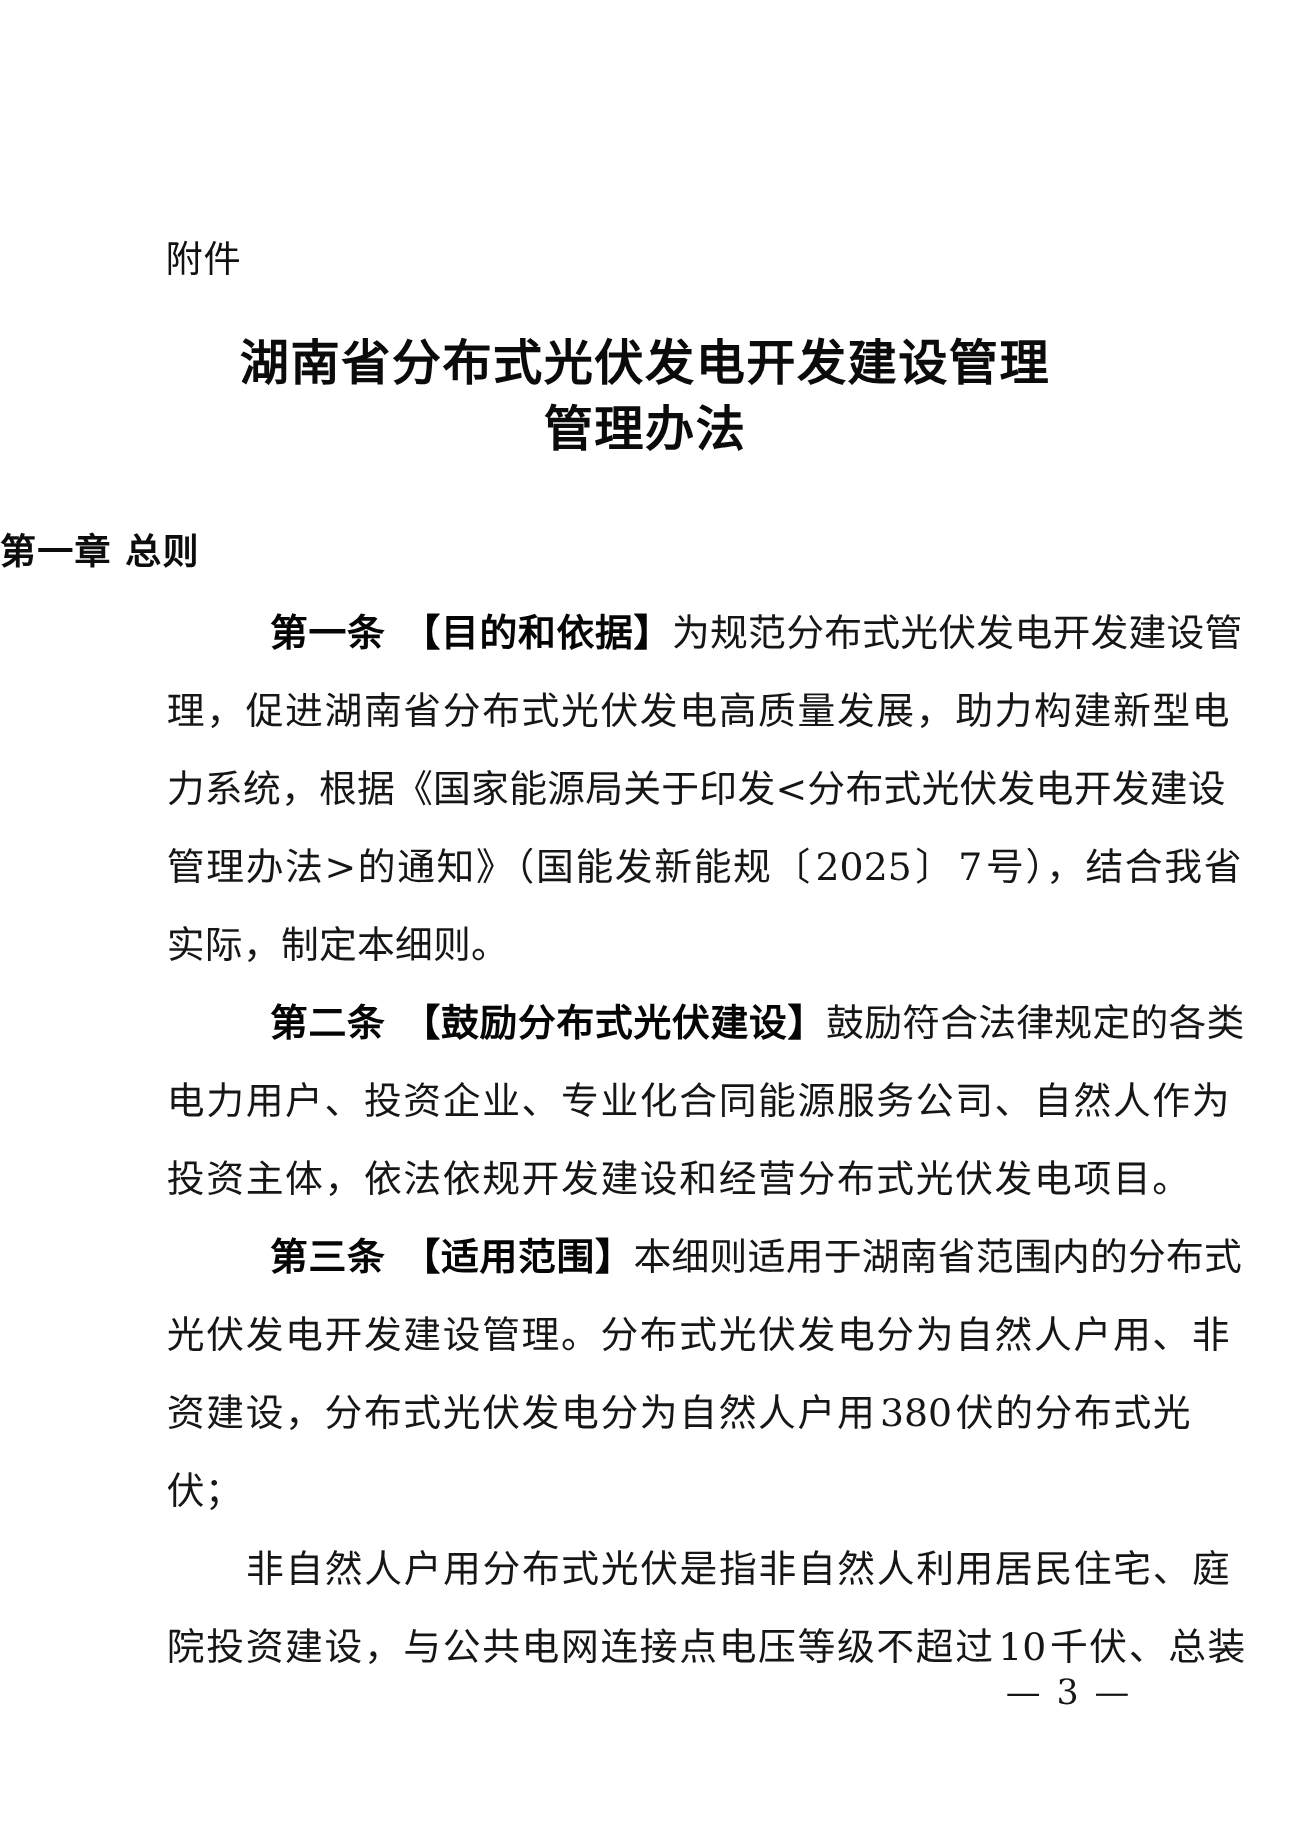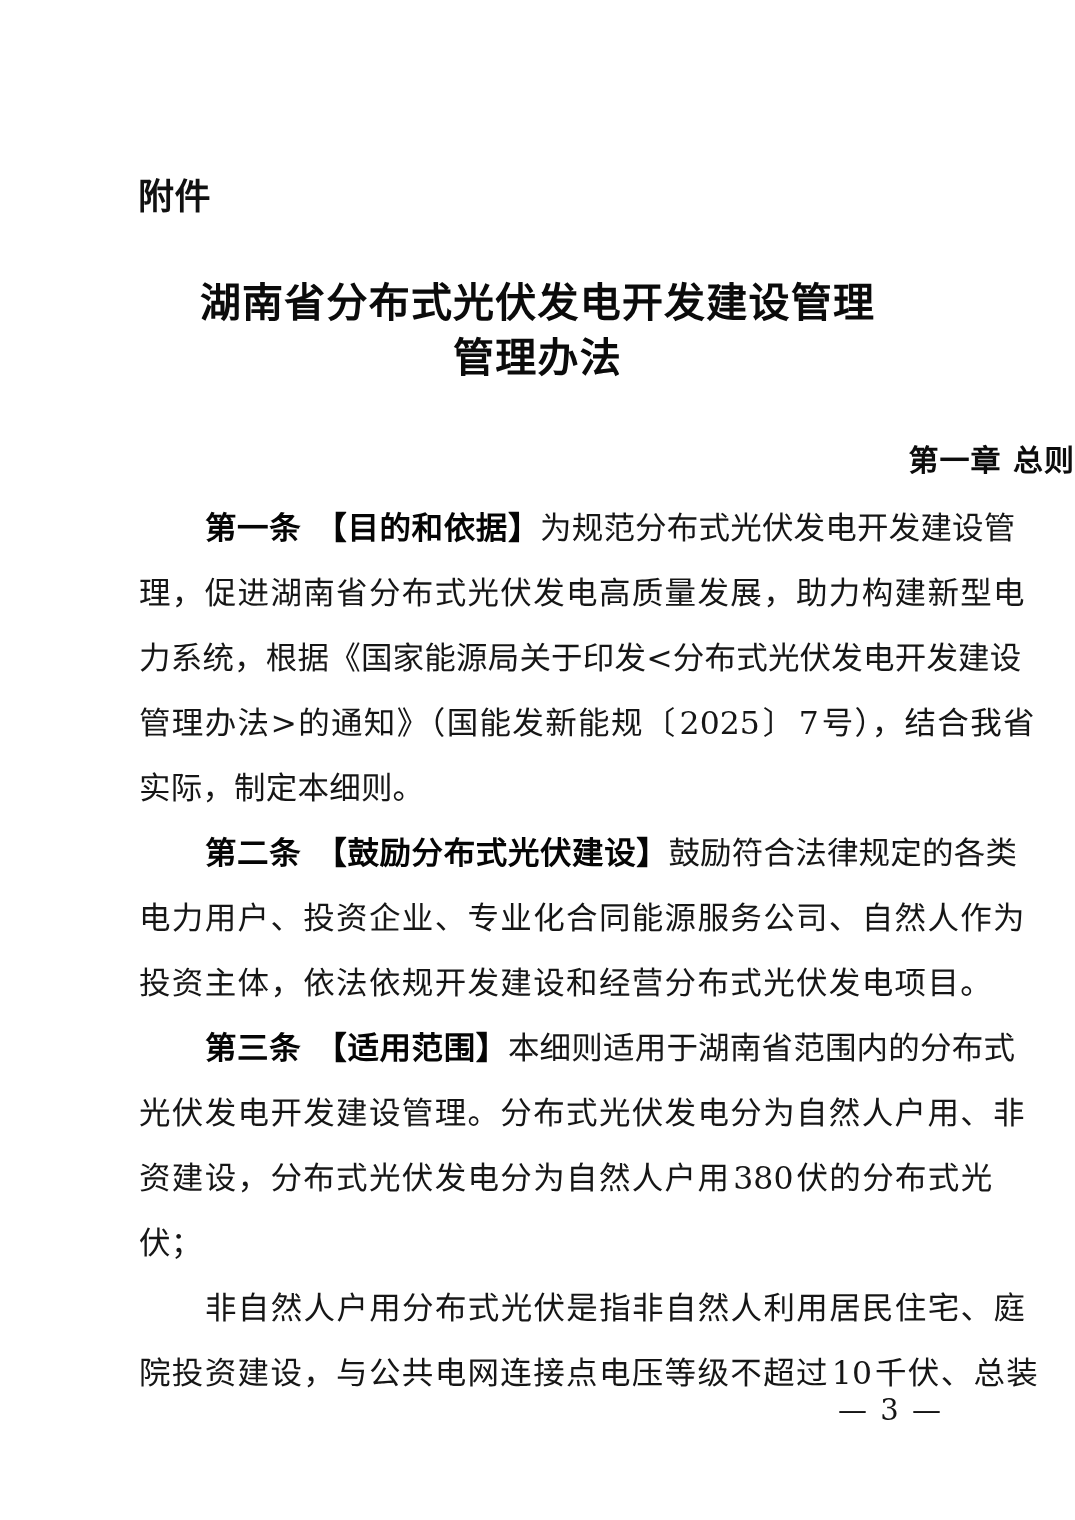--- a/index.html
+++ b/index.html
@@ -18,26 +18,26 @@
     overflow: hidden;
     font-family: "DejaVu Serif", "Liberation Serif", serif;
     color: #141414;
     -webkit-font-smoothing: antialiased;
   }
 
   
   .attachment-label {
     position: absolute;
     left: 138px;
-    top: 177px;
-    font-size: 36px;
+    top: 197px;
+    font-size: 31px;
     line-height: 40px;
     letter-spacing: 0.5px;
     font-family: "DejaVu Sans", "Liberation Sans", sans-serif;
-    font-weight: 700;
+    font-weight: 400;
     color: #111111;
     white-space: nowrap;
   }
 
   
   .doc-title {
     position: absolute;
     left: 0;
     right: 0;
     top: 276px;
@@ -53,21 +53,21 @@
     color: #0b0b0b;
     white-space: nowrap;
   }
 
   
   .chapter-heading {
     position: absolute;
     left: 0;
     right: 0;
     top: 440px;
-    text-align: right;
+    text-align: left;
     font-family: "DejaVu Sans", "Liberation Sans", sans-serif;
     font-weight: 700;
     font-size: 30px;
     line-height: 42px;
     letter-spacing: 1px;
     color: #0d0d0d;
     white-space: nowrap;
   }
 
   
@@ -100,20 +100,21 @@
   
   .label-bold {
     font-family: "DejaVu Sans", "Liberation Sans", sans-serif;
     font-weight: 700;
     letter-spacing: 0.6px;
     color: #050505;
   }
 
   .gap-after {
     margin-right: 14px;
+    margin-left: 20px;
   }
 
   
   .num {
     font-family: "DejaVu Serif", "Liberation Serif", serif;
     letter-spacing: 0;
     padding: 0 3px;
   }
 
   

